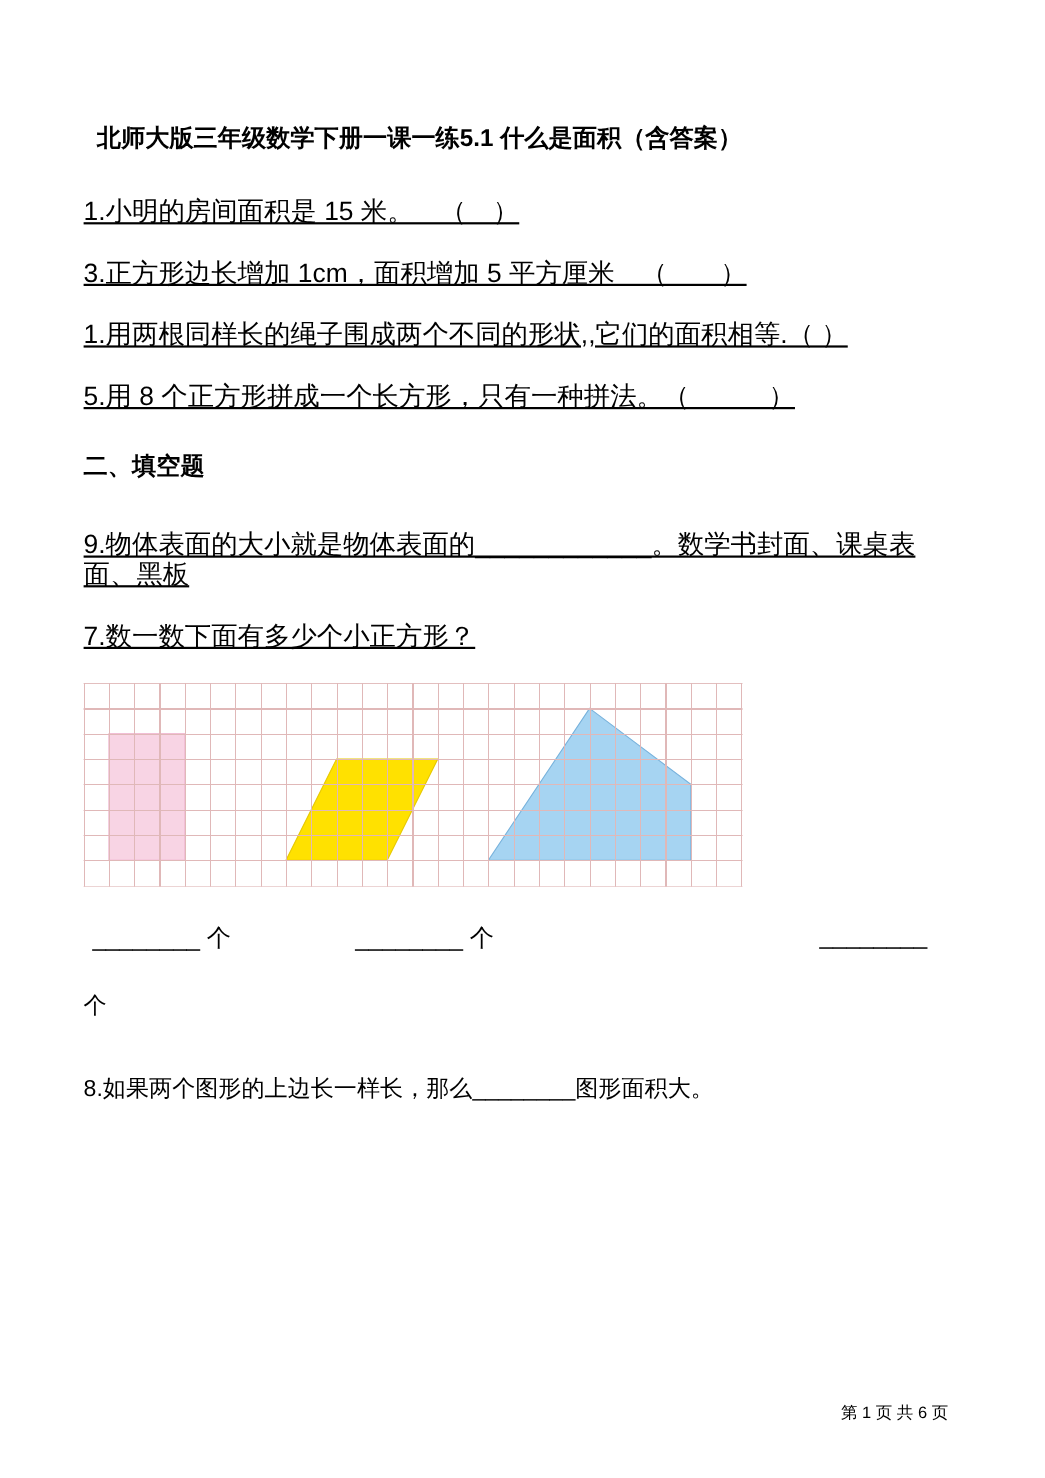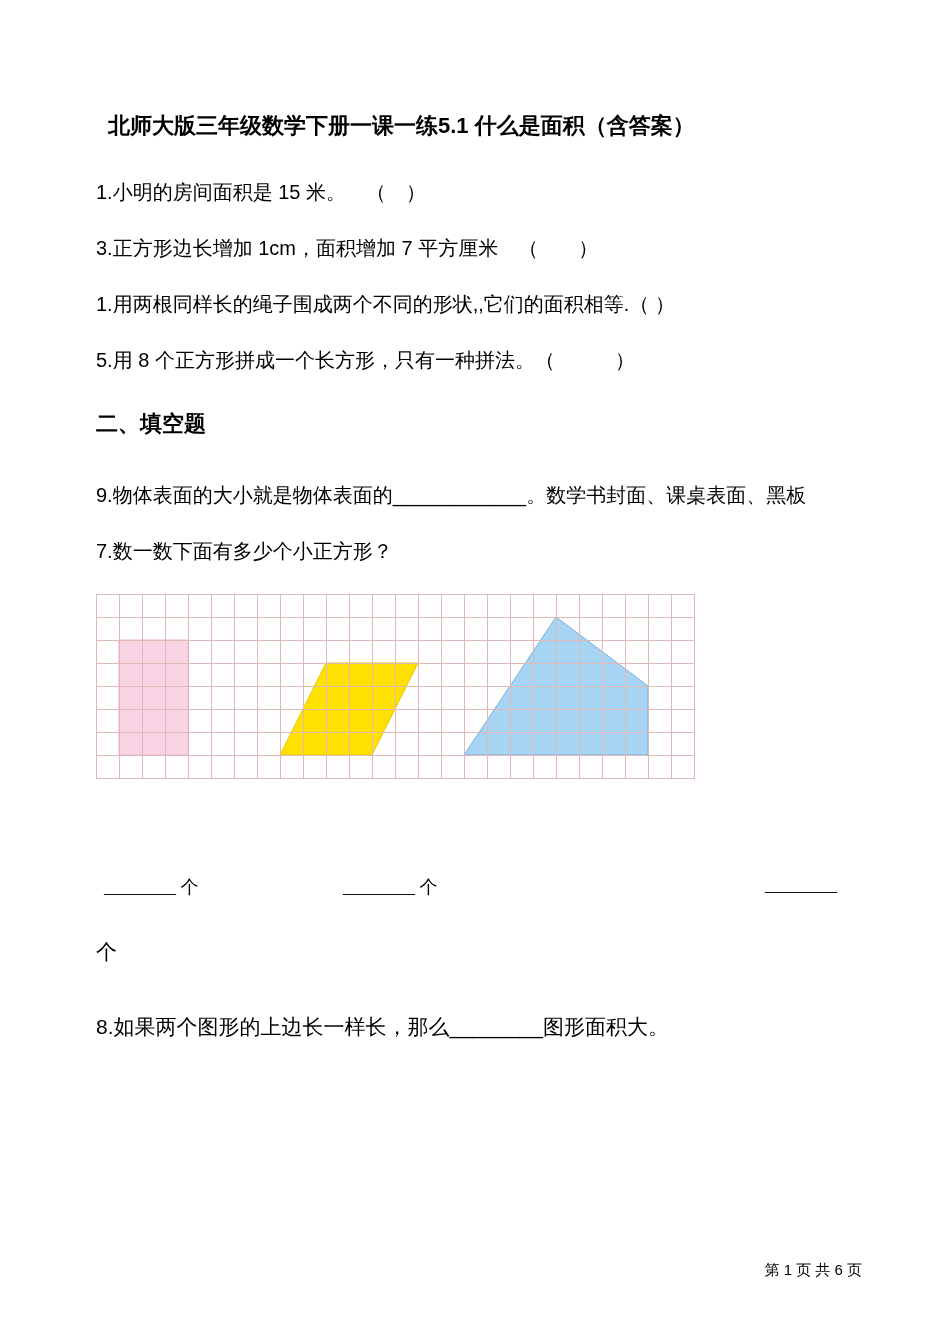--- a/index.html
+++ b/index.html
@@ -9,41 +9,42 @@
     height: 1344px;
     background: #ffffff;
     color: #000000;
     font-family: "Liberation Sans", "DejaVu Sans", sans-serif;
     position: relative;
     overflow: hidden;
   }
   .content {
     position: absolute;
     top: 112px;
-    left: 96px;
+    left: 76px;
     right: 88px;
   }
   .title {
     font-size: 22px;
     font-weight: bold;
     line-height: 27px;
     margin: 0 0 40px 12px;
   }
   h2.section-heading {
     font-size: 22px;
     font-weight: bold;
     line-height: 27px;
     margin: 0 0 30px 0;
   }
   h2.section-heading.second { margin-top: 36px; margin-bottom: 45px; }
   p.q {
-    font-size: 20px;
+    font-size: 24px;
     line-height: 27px;
     margin: 0 0 29px 0;
     white-space: pre-wrap;
+    text-decoration: underline;
   }
   .figure {
     position: relative;
     width: 599px;
     height: 185px;
     margin-top: 28px;
   }
   .figure svg.shapes {
     position: absolute;
     left: 0; top: 0;
@@ -54,56 +55,55 @@
     left: 0; top: 0;
     width: 599px; height: 185px;
     background-image:
       repeating-linear-gradient(to right, #e0b8b8 0 1px, transparent 1px 23px),
       repeating-linear-gradient(to bottom, #e0b8b8 0 1px, transparent 1px 23px);
     pointer-events: none;
   }
   .counts-row {
     position: relative;
     height: 27px;
-    margin-top: 96px;
-    font-size: 18px;
-    font-family: Liberation Serif, serif;
+    margin-top: 32px;
+    font-size: 22px;
   }
   .counts-row .blank { position: absolute; top: 0; white-space: pre; }
   .counts-row .b1 { left: 8px; }
   .counts-row .b2 { left: 247px; }
   .counts-row .b3 { left: 669px; }
   p.counts-cont {
     font-size: 21px;
     line-height: 27px;
     margin: 36px 0 0 0;
   }
   p.q8 {
     font-size: 21px;
     line-height: 27px;
     margin: 48px 0 0 0;
   }
   .footer {
     position: absolute;
     right: 88px;
-    bottom: 64px;
+    bottom: 50px;
     font-size: 15px;
     color: #000000;
   }
 </style>
 </head>
 <body>
 
 <div class="content">
 
   <h1 class="title">北师大版三年级数学下册一课一练5.1 什么是面积（含答案）</h1>
 
 
   <p class="q">1.小明的房间面积是 15 米。　（　）</p>
-  <p class="q">3.正方形边长增加 1cm，面积增加 7 平方厘米　（　　）</p>
+  <p class="q">3.正方形边长增加 1cm，面积增加 5 平方厘米　（　　）</p>
   <p class="q">1.用两根同样长的绳子围成两个不同的形状,,它们的面积相等.（ ）</p>
   <p class="q">5.用 8 个正方形拼成一个长方形，只有一种拼法。（　　　）</p>
 
   <h2 class="section-heading second">二、填空题</h2>
 
   <p class="q">9.物体表面的大小就是物体表面的____________。数学书封面、课桌表面、黑板</p>
   <p class="q">7.数一数下面有多少个小正方形？</p>
 
   <div class="figure">
     <svg class="shapes" viewBox="0 0 599 185">

